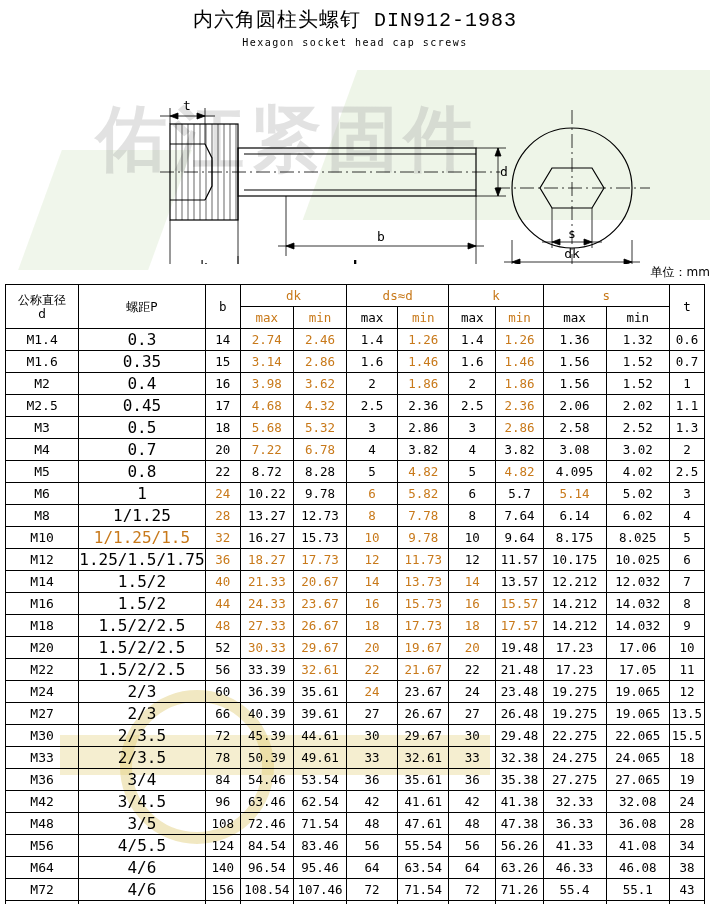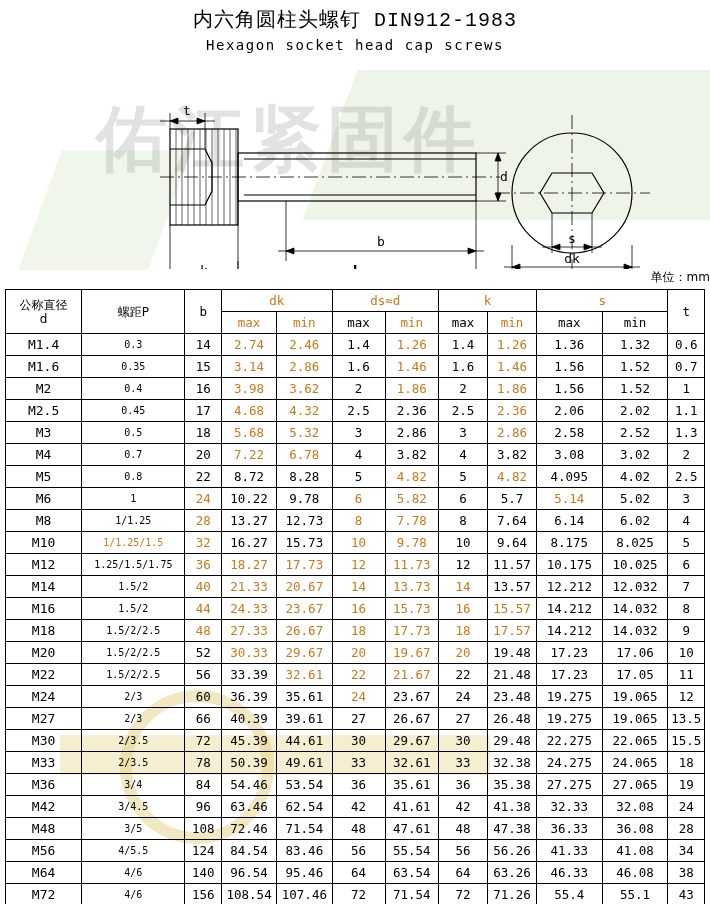--- a/index.html
+++ b/index.html
@@ -76,21 +76,21 @@
     text-align: center;
     padding-top: 6px;
   }
   .title-cn {
     font-family: Liberation Mono, monospace;
     font-size: 20px;
     letter-spacing: 1px;
   }
   .title-en {
     font-family: "DejaVu Sans Mono", monospace;
-    font-size: 14px;
+    font-size: 10px;
     letter-spacing: 1.5px;
     margin-top: 4px;
   }
 
   
   .drawing {
     position: relative;
     z-index: 2;
     width: 710px;
     height: 216px;
@@ -128,21 +128,21 @@
   table.spec thead th {
     font-weight: normal;
   }
   .hdr-cn {
     font-family: "DejaVu Sans", sans-serif;
     font-size: 12px;
     line-height: 14px;
   }
   .hl { color: #c8791a; }
   td.name { font-size: 13px; }
-  td.pitch { font-size: 10px; }
+  td.pitch { font-size: 16px; }
   .colw-d { width: 72px; }
   .colw-p { width: 98px; margin-left: 40px; }
   .colw-b { width: 34px; }
   .colw-v { width: 52px; }
   .colw-ds { width: 50px; }
   .colw-k { width: 46px; }
   .colw-s { width: 62px; }
   .colw-t { width: 34px; }
 </style>
 </head>

